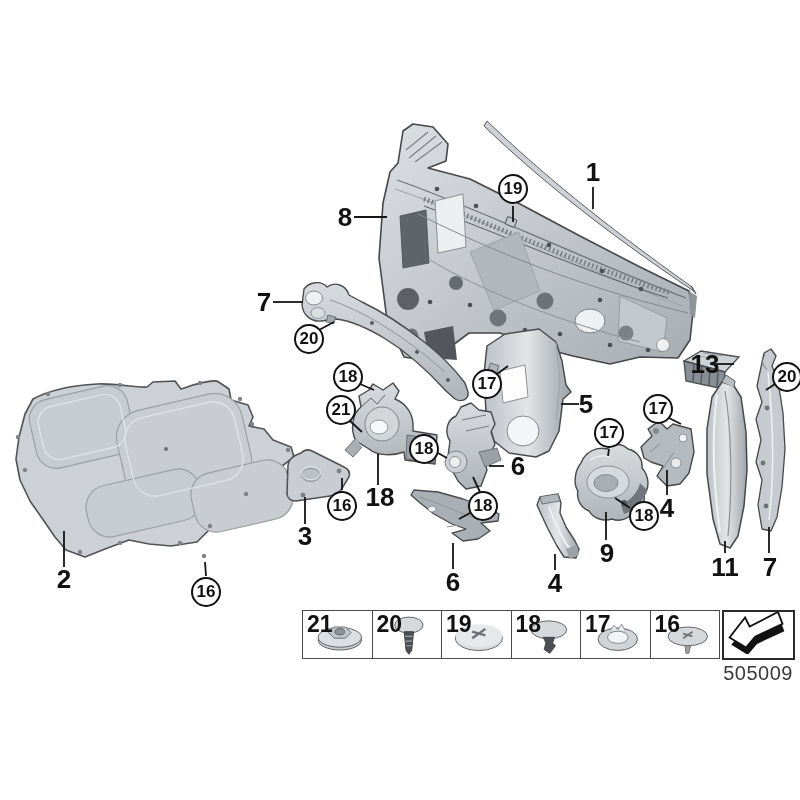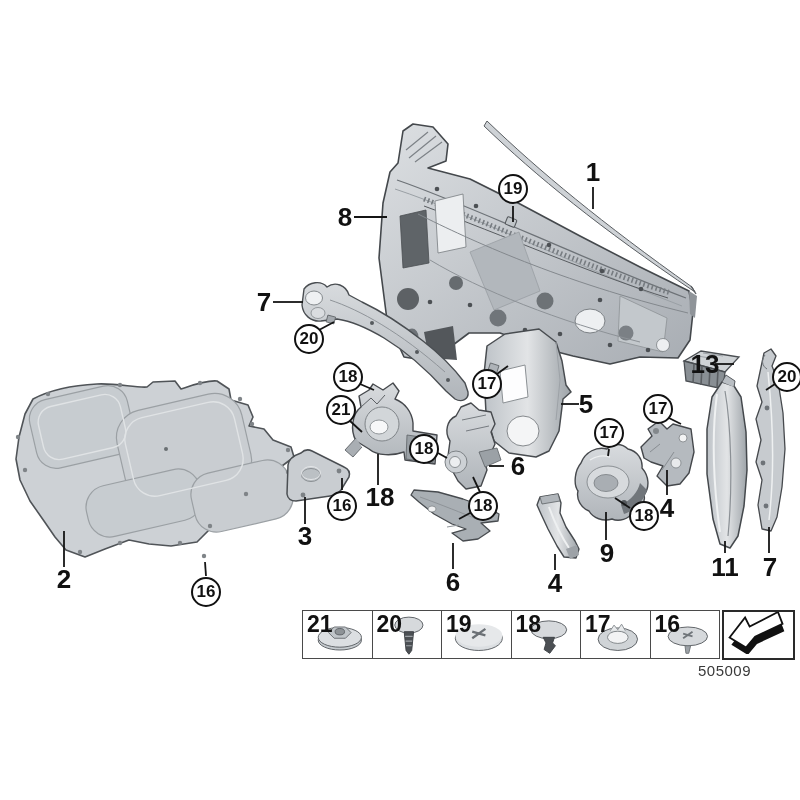--- a/index.html
+++ b/index.html
@@ -10,22 +10,22 @@
           font-weight:bold;font-size:26px;color:#111;line-height:1;letter-spacing:0;}
   .clabel{position:absolute;width:30px;height:30px;border:2.5px solid #111;border-radius:50%;
           background:#fff;display:flex;align-items:center;justify-content:center;
           font-weight:bold;font-size:17px;color:#111;transform:translate(-50%,-50%);box-sizing:border-box;}
   .legend{position:absolute;left:302px;top:610px;display:flex;border:1.5px solid #4a4a4a;background:#fff;}
   .cell{width:68.5px;height:47px;border-right:1.5px solid #4a4a4a;position:relative;}
   .cell:last-child{border-right:none;}
   .cellnum{position:absolute;left:4px;top:0px;font-weight:bold;font-size:23px;color:#111;z-index:2;}
   .fico{position:absolute;left:0;top:0;}
   .arrowbox{position:absolute;left:722px;top:610px;width:69px;height:46px;border:2px solid #2a2a2a;background:#fff;}
-  .code{position:absolute;left:698px;top:662px;width:95px;text-align:left;
-        font-size:15px;color:#3a3a3a;letter-spacing:0.5px;}
+  .code{position:absolute;left:698px;top:662px;width:95px;text-align:right;
+        font-size:20px;color:#3a3a3a;letter-spacing:0.5px;}
 </style>
 </head>
 <body>
 
 <div class="stage">
 
   <svg class="diagram" width="800" height="800" viewBox="0 0 800 800">
     <defs>
       <linearGradient id="gm" x1="0" y1="0" x2="1" y2="1">
         <stop offset="0" stop-color="#dcdfe2"></stop>

